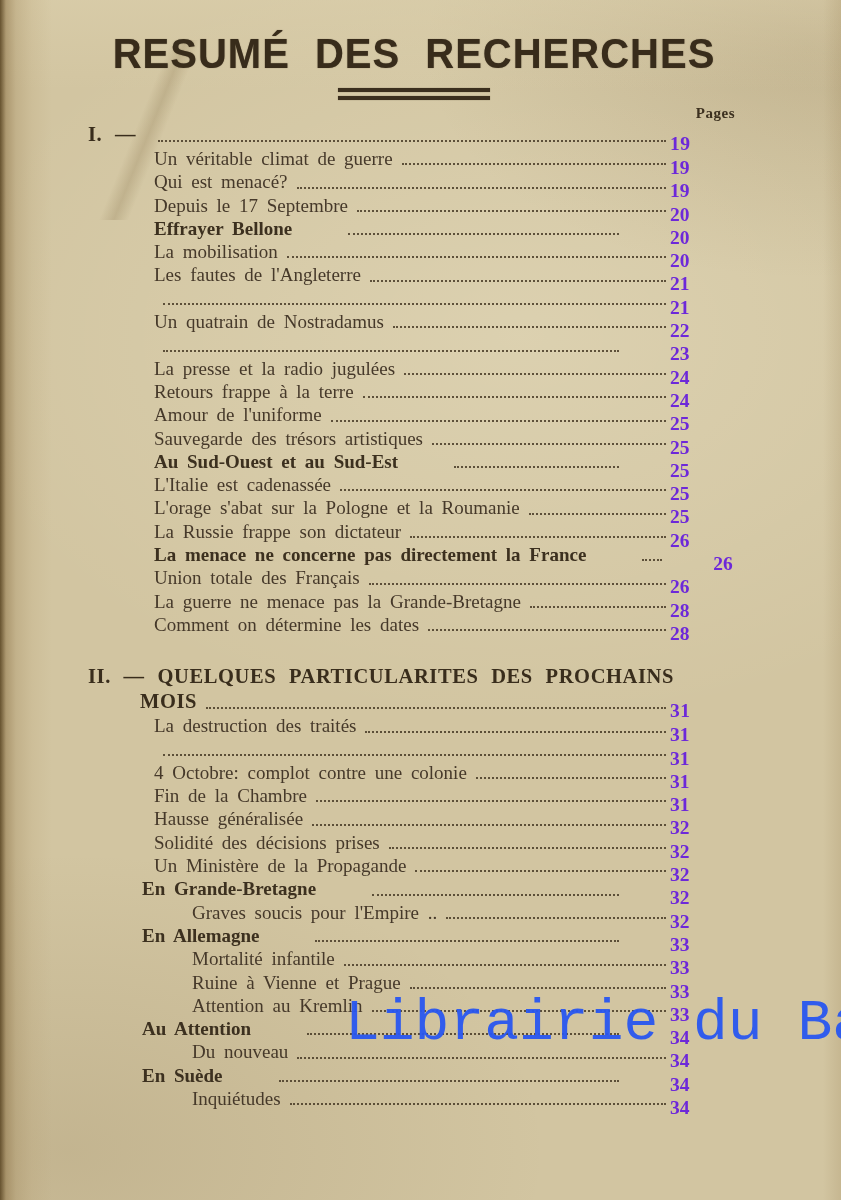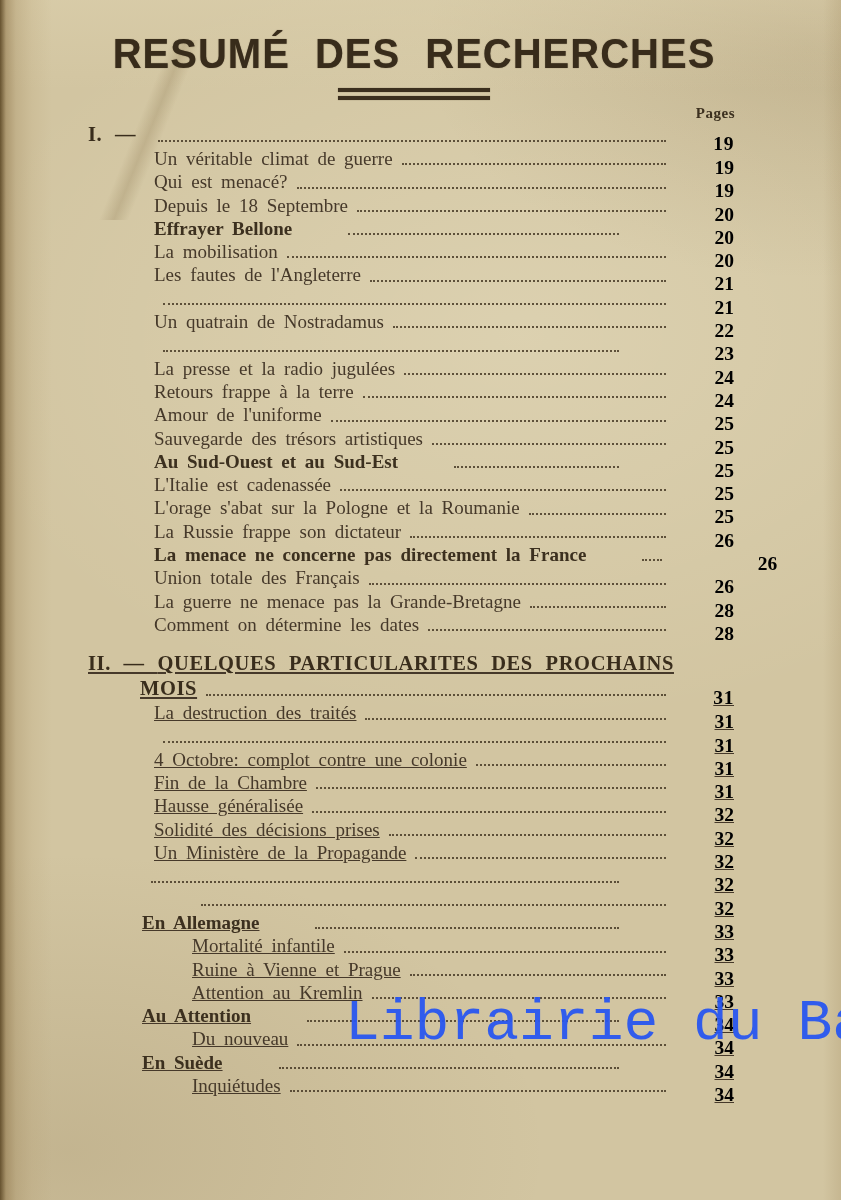--- a/index.html
+++ b/index.html
@@ -27,31 +27,31 @@
     text-shadow:0 0 1px rgba(56,44,27,.55);
   }
   .rule{width:152px;margin:11px auto 0 auto;}
   .rule>div{height:4px;background:#3b2f1e;box-shadow:0 0 1px rgba(56,44,27,.7);}
   .rule>div:first-child{margin-bottom:4px;}
   .pages-label{
     text-align:right;font-weight:bold;font-size:15px;line-height:18px;
     margin-top:4px;padding-right:5px;color:#3c301f;letter-spacing:.5px;
   }
   .toc{margin-top:0;}
-  .section + .section{margin-top:15px;text-decoration:underline;}
+  .section + .section{margin-top:28px;}
   .row{display:flex;align-items:baseline;line-height:23.3px;font-size:19px;word-spacing:4px;}
   .row .label{white-space:nowrap;}
   .leader{
     flex:1 1 auto;height:0;align-self:flex-end;
     border-bottom:2.4px dotted rgba(66,53,33,.82);
     margin:0 4px 5px 9px;min-width:20px;
   }
   .num{
-    flex:0 0 64px;text-align:right;padding-right:6px;
-    font-weight:bold;font-size:19.5px;color:#000000;
+    flex:0 0 64px;padding-right:6px;
+    font-weight:bold;font-size:19.5px;color:#6d28d9;
     position:relative;top:9px;
   }
   .sec-row{font-weight:bold;font-size:20.5px;letter-spacing:.6px;word-spacing:7px;color:#392d1c;line-height:25px;}
   .sec-row .numeral{white-space:pre;}
   .sec-cont{padding-left:52px;}
   .ind0{padding-left:54px;font-weight:bold;color:#3c301f;}
   .ind1{padding-left:66px;}
   .ind2{padding-left:104px;}
   .bold{font-weight:bold;color:#3c301f;gap:47px;}
   .watermark{
@@ -83,21 +83,21 @@
           <span class="label">Un véritable climat de guerre</span>
           <span class="leader"></span>
           <span class="num">19</span>
         </div>
         <div class="row ind1">
           <span class="label">Qui est menacé?</span>
           <span class="leader"></span>
           <span class="num">19</span>
         </div>
         <div class="row ind1">
-          <span class="label">Depuis le 18 Septembre</span>
+          <span class="label">Depuis le 17 Septembre</span>
           <span class="leader"></span>
           <span class="num">20</span>
         </div>
         <div class="row ind1 bold">
           <span class="label">Effrayer Bellone</span>
           <span class="leader"></span>
           <span class="num">20</span>
         </div>
         <div class="row ind1">
           <span class="label">La mobilisation</span>
@@ -221,24 +221,26 @@
           <span class="label">Solidité des décisions prises</span>
           <span class="leader"></span>
           <span class="num">32</span>
         </div>
         <div class="row ind1">
           <span class="label">Un Ministère de la Propagande</span>
           <span class="leader"></span>
           <span class="num">32</span>
         </div>
         <div class="row ind0 bold">
-          <span class="leader"></span>
-          <span class="num">32</span>
-        </div>
-        <div class="row ind2">
+          <span class="label">En Grande-Bretagne</span>
+          <span class="leader"></span>
+          <span class="num">32</span>
+        </div>
+        <div class="row ind2">
+          <span class="label">Graves soucis pour l'Empire ..</span>
           <span class="leader"></span>
           <span class="num">32</span>
         </div>
         <div class="row ind0 bold">
           <span class="label">En Allemagne</span>
           <span class="leader"></span>
           <span class="num">33</span>
         </div>
         <div class="row ind2">
           <span class="label">Mortalité infantile</span>

